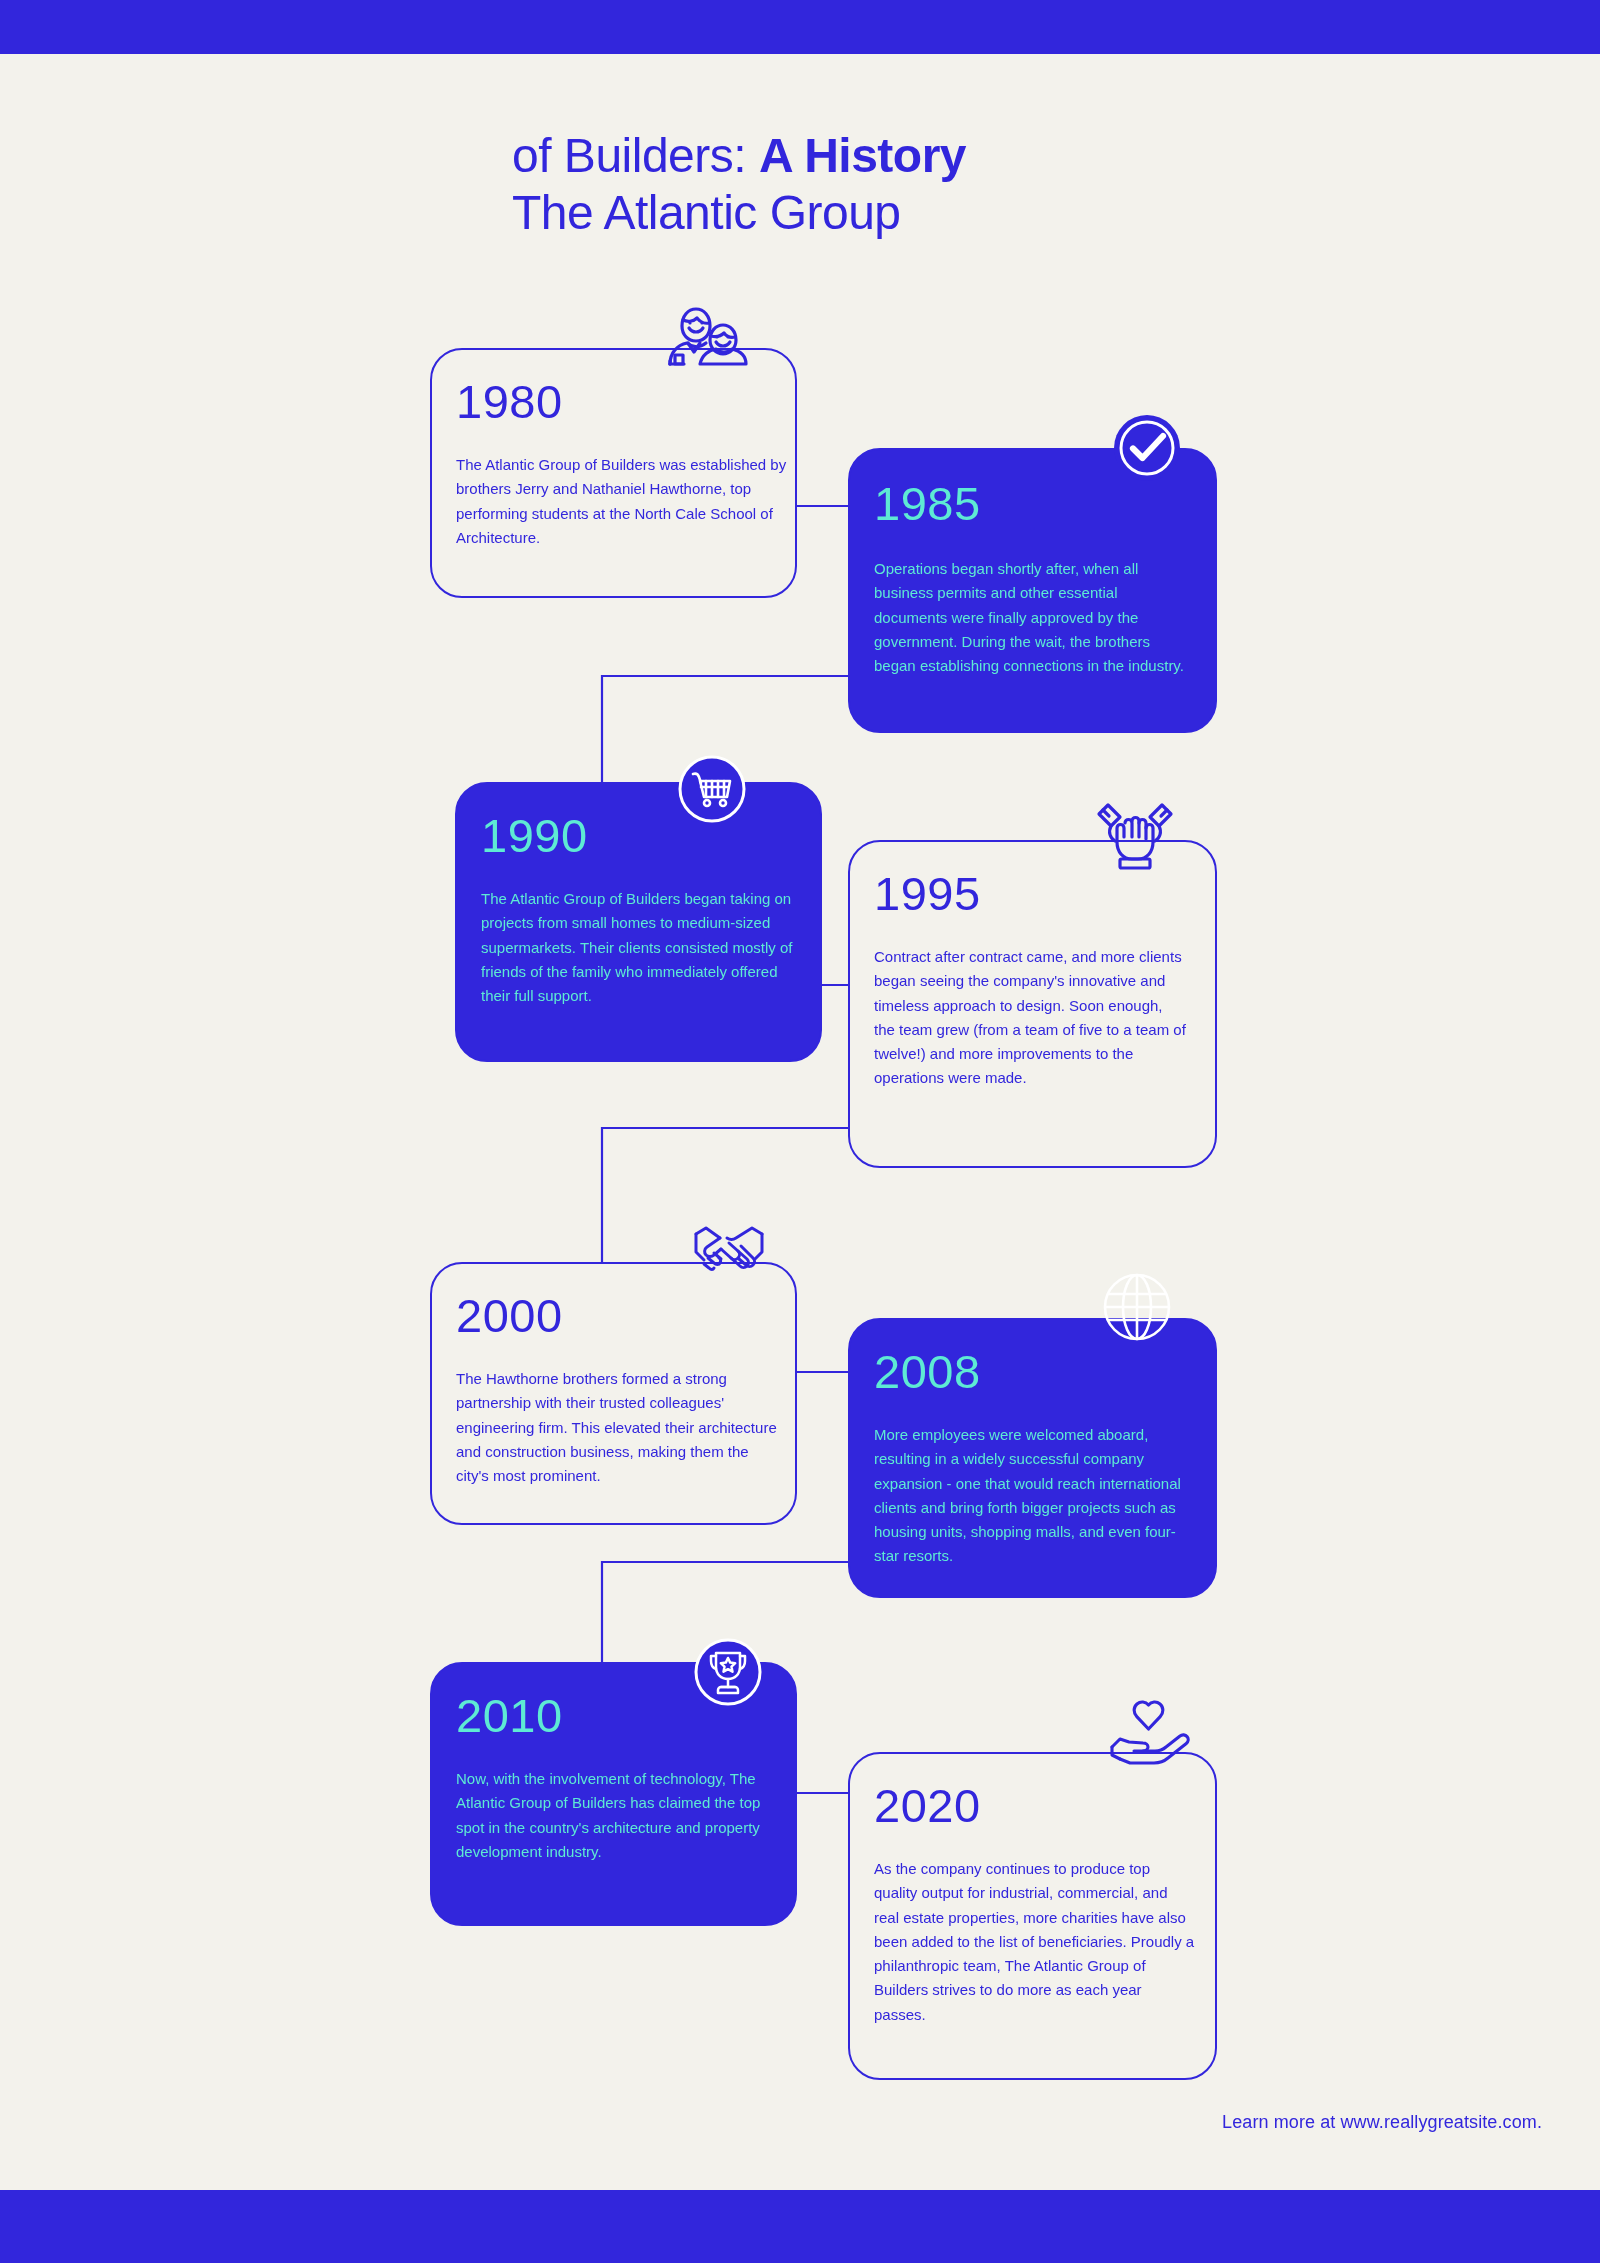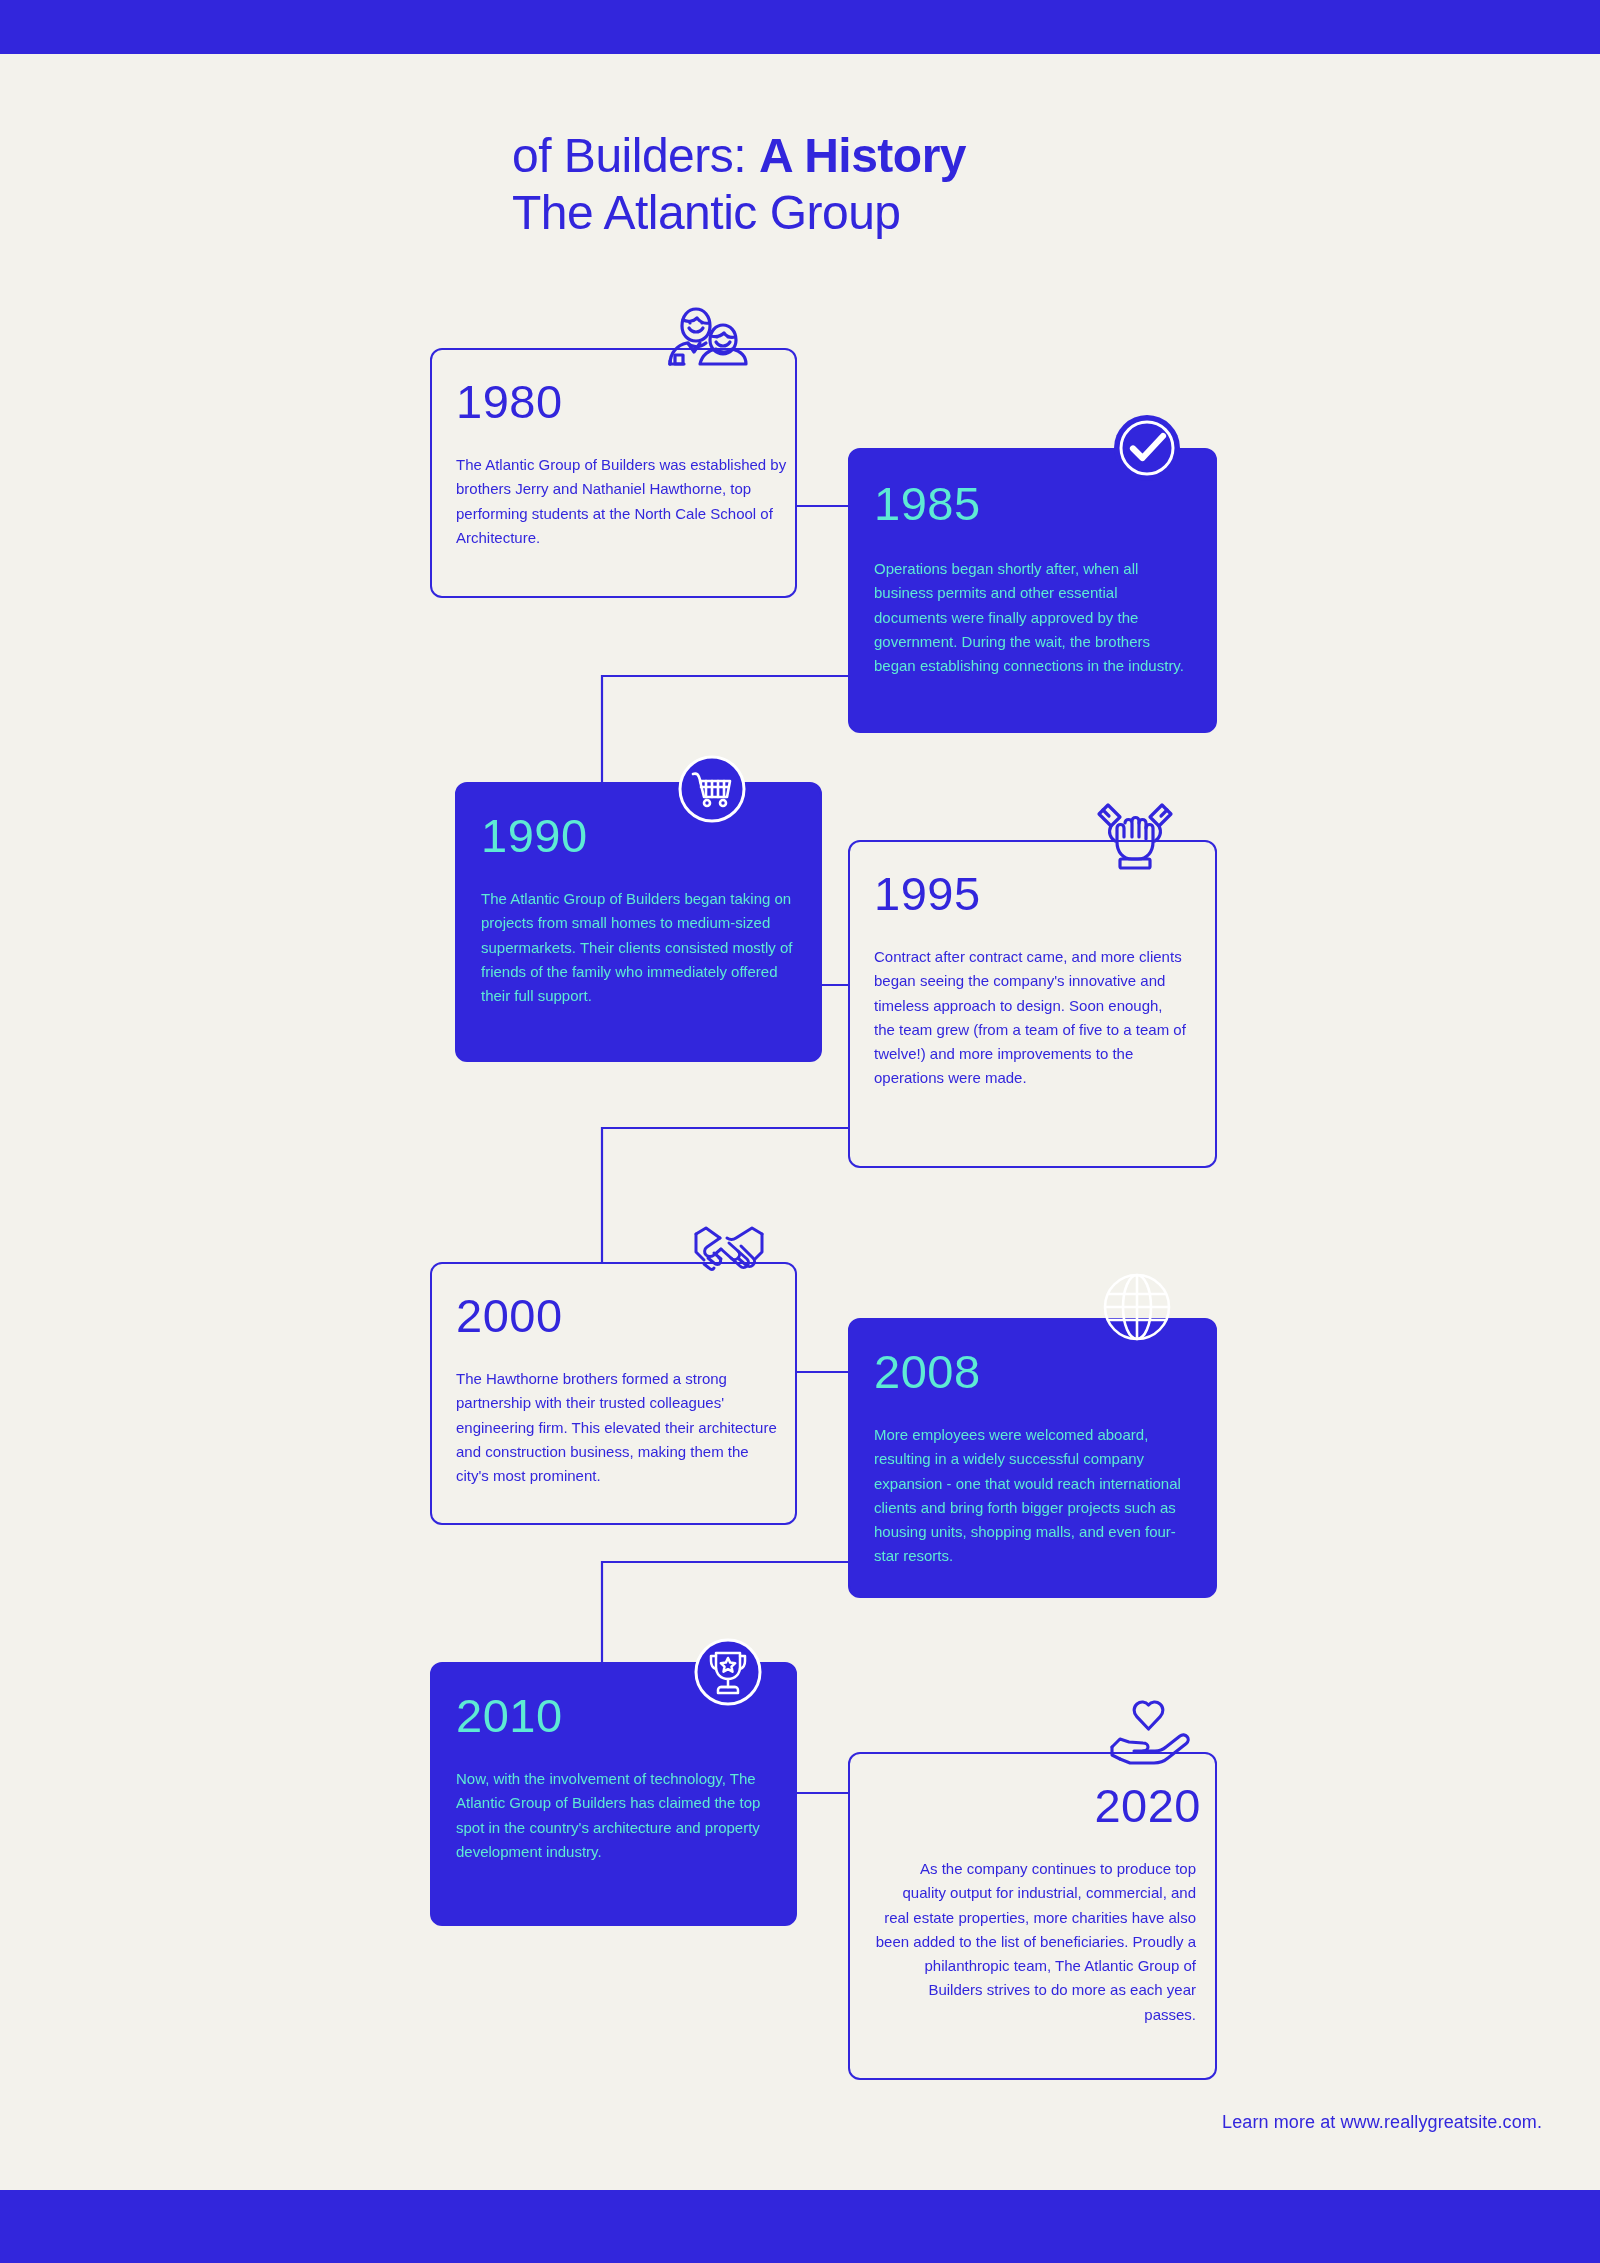--- a/index.html
+++ b/index.html
@@ -22,21 +22,21 @@
   .title .strong{font-weight:700;}
 
   .stage{position:absolute;left:0;top:0;width:1600px;height:2263px;}
 
   
   .connectors{position:absolute;left:0;top:0;width:1600px;height:2263px;}
 
   
   .card{
     position:absolute;
-    border-radius:12px;
+    border-radius:32px;
     box-sizing:border-box;
   }
   .card.light{
     background:#F3F2EC;
     border:2px solid #3226DC;
   }
   .card.solid{
     background:#3226DC;
     border:2px solid #3226DC;
   }
@@ -238,21 +238,21 @@
         <path d="M22 18h-5v5c0 4 2 7 5 8"></path>
         <path d="M46 18h5v5c0 4-2 7-5 8"></path>
         <path d="M34 41v8"></path>
         <path d="M27 49h14"></path>
         <path d="M24 55h20v-3a3 3 0 0 0-3-3H27a3 3 0 0 0-3 3z"></path>
         <path d="M34 20l2.2 4.6 5 .6-3.7 3.5 1 5-4.5-2.5-4.5 2.5 1-5-3.7-3.5 5-.6z"></path>
       </g>
     </svg>
   </div>
 
-  <div class="card light" style="left:848px;top:1752px;width:369px;height:328px;text-align:right;">
+  <div class="card light" style="left:848px;top:1752px;width:369px;height:328px;">
     <div class="inner" style="top:28px;">
       <div class="year">2020</div>
       <p class="body" style="margin-top:28px;width:322px;">As the company continues to produce top quality output for industrial, commercial, and real estate properties, more charities have also been added to the list of beneficiaries. Proudly a philanthropic team,  The Atlantic Group of Builders strives to do more as each year passes.</p>
     </div>
   </div>
   <div class="icon" style="left:1108px;top:1700px;">
     <svg width="82" height="66" viewBox="0 0 82 66">
       <g fill="none" stroke="#3226DC" stroke-width="3.1" stroke-linecap="round" stroke-linejoin="round">
         <path d="M52 4c-3.5-3-8.5-2.5-11.5 1-3-3.5-8-4-11.5-1-3.8 3.2-3.8 8.8-.2 12.6L40.5 29l11.7-12.4C55.8 12.8 55.8 7.2 52 4z"></path>
         <path d="M4 47l8-8 9 3 14 1c3 0 5 1.6 5 4s-2 4-5 4h-9"></path>

